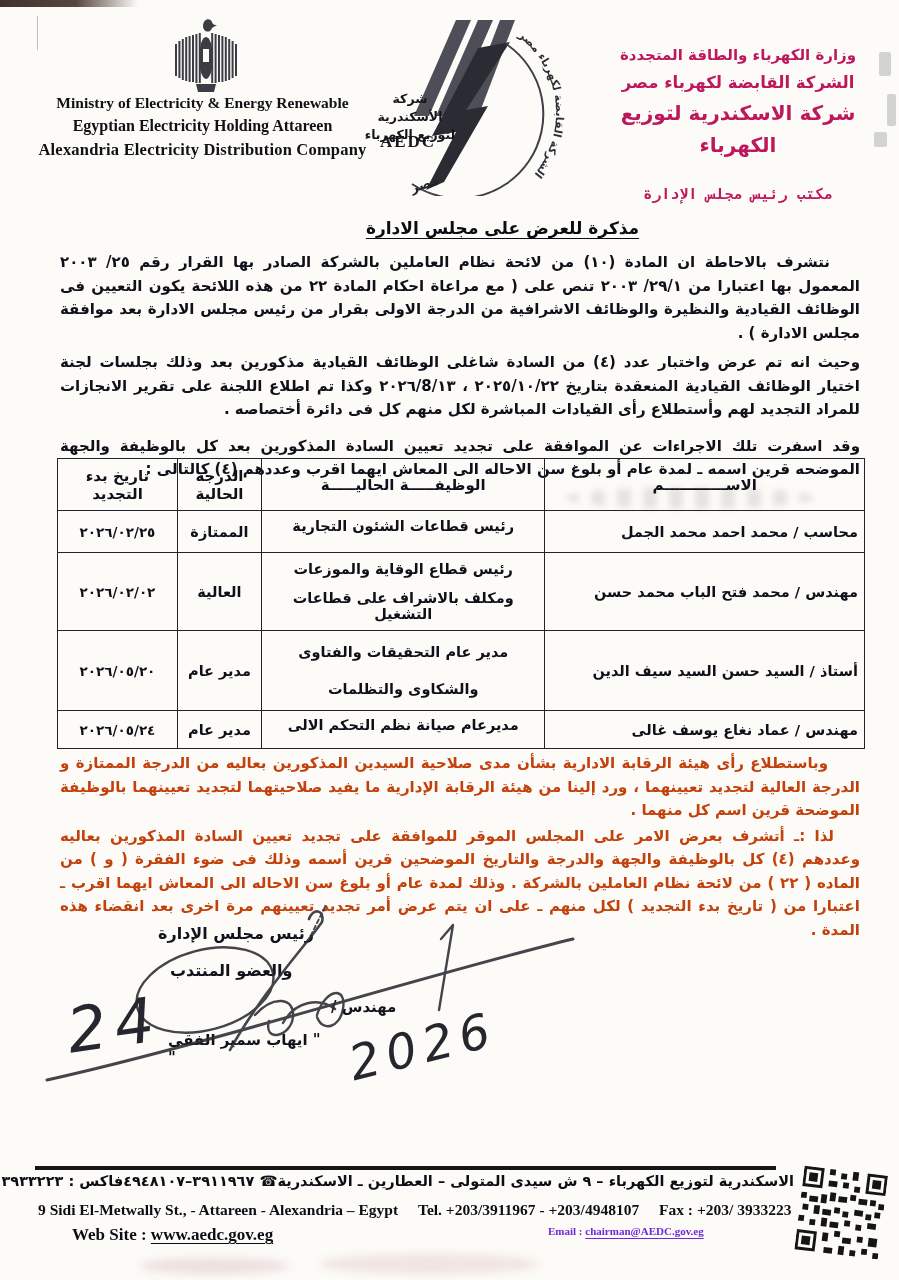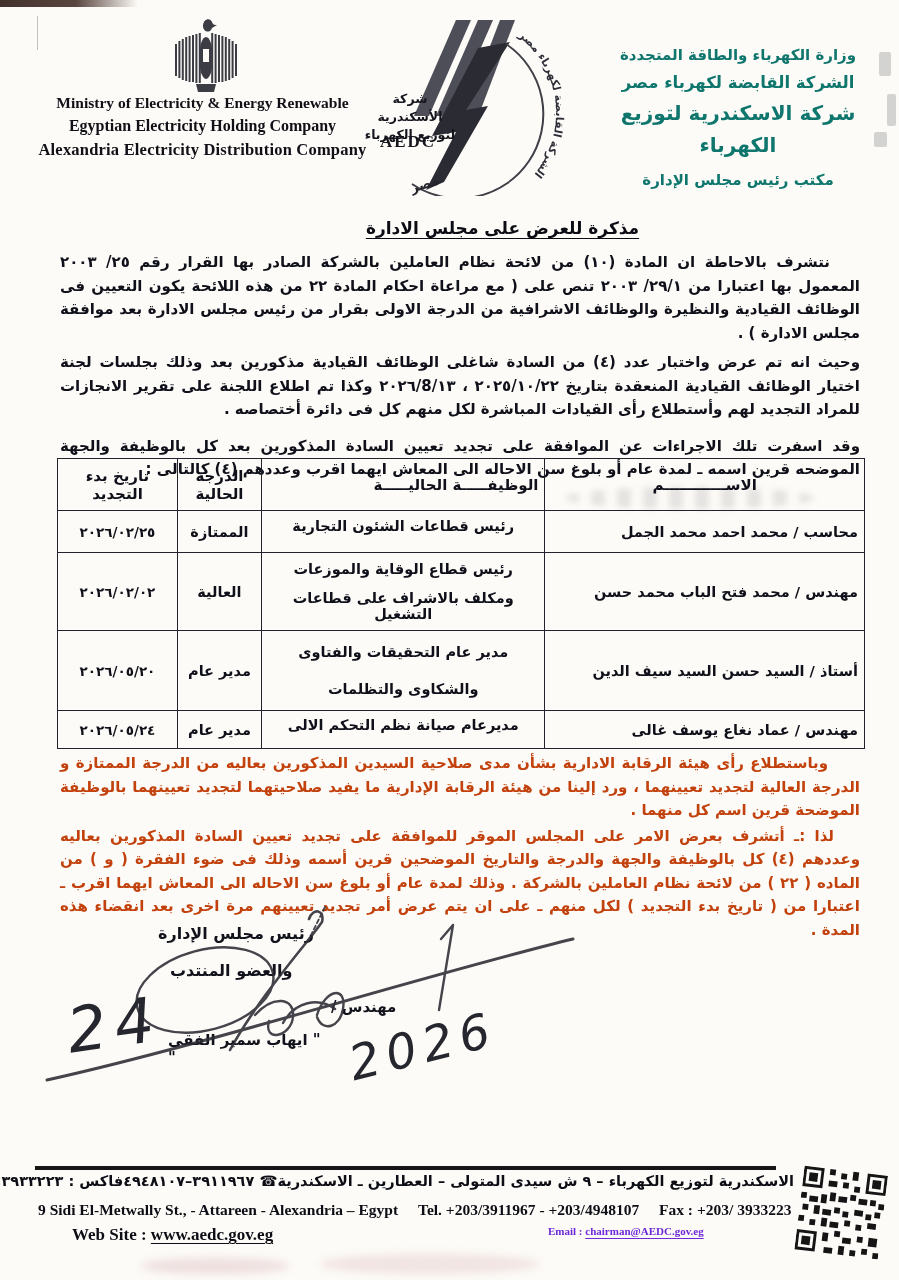--- a/index.html
+++ b/index.html
@@ -27,43 +27,43 @@
       font-family:"Liberation Serif",serif; font-weight:bold; color:#101016; }
   .hdr-en .l1 { font-size:15.5px; line-height:22px; }
   .hdr-en .l2 { font-size:16px;  line-height:23px; }
   .hdr-en .l3 { font-size:16.5px; line-height:26px; letter-spacing:.2px; }
   .logo { position:absolute; left:360px; top:14px; width:208px; height:182px; }
   .logo-label { position:absolute; left:4px; top:76px; width:92px; text-align:center;
       font-size:12.5px; font-weight:bold; line-height:18px; color:#15151d; direction:rtl; }
   .logo-acronym { position:absolute; left:6px; top:118px; width:84px; text-align:center;
       font-family:"Liberation Serif",serif; font-size:17px; font-weight:bold; letter-spacing:2px; color:#15151d; }
   .hdr-ar { position:absolute; left:590px; top:42px; width:296px; text-align:center;
-      direction:rtl; font-weight:bold; color:#0f766e; }
+      direction:rtl; font-weight:bold; color:#be185d; }
   .hdr-ar .l1 { font-size:15px;  line-height:27px; }
   .hdr-ar .l2 { font-size:16.5px; line-height:28px; }
   .hdr-ar .l3 { font-size:20px;  line-height:32px; }
-  .hdr-ar .office { font-size:15px; margin-top:10px; }
+  .hdr-ar .office { font-size:15px; margin-top:24px;font-family:Liberation Mono, monospace; }
 
   
   .title { position:absolute; left:0; top:218px; width:100%; text-align:center;
       transform:translateX(53px); direction:rtl; font-size:17px; font-weight:bold;
       text-decoration:underline; text-underline-offset:4px; color:#0c0c14; }
   .body-block { position:absolute; left:60px; top:251px; width:800px; direction:rtl;
       font-size:15px; font-weight:bold; line-height:23.5px; text-align:justify; color:#10101a; }
   .body-block p.ind { text-indent:30px; }
   .p2 { margin-top:6px; }
   .p3 { margin-top:13px; }
 
   
   table.renewals { position:absolute; left:57px; top:458px; width:808px;
       border-collapse:collapse; direction:rtl; font-weight:bold; color:#10101a;
       font-size:14.5px; }
   .renewals th, .renewals td { border:1.6px solid #23232d; padding:2px 6px; }
   .renewals th { font-size:15px; height:52px; }
-  .col-name{width:320px;} .col-pos{width:284px;text-align:right;} .col-grade{width:84px;} .col-date{width:120px;}
+  .col-name{width:320px;} .col-pos{width:284px;} .col-grade{width:84px;} .col-date{width:120px;}
   .cell-name { text-align:right; padding-right:9px; }
   .cell-pos, .cell-grade, .cell-date { text-align:center; }
   .cell-date { letter-spacing:1px; font-size:13.5px; }
   .r1 td{height:42px;} .r2 td{height:78px;} .r3 td{height:80px;} .r4 td{height:38px;}
   .pos-2l { display:flex; flex-direction:column; justify-content:space-around; height:100%; }
 
   .body-block2 { position:absolute; left:60px; top:752px; width:800px; direction:rtl;
       font-size:15px; font-weight:bold; line-height:23.5px; text-align:justify; color:#c2410c; }
   .p4 { text-indent:32px; }
   .p5 { text-indent:26px; margin-top:2px; }
@@ -111,21 +111,21 @@
       <path d="M10,34 V66 M13.4,31 V68 M16.8,29 V70 M20.2,27 V71 M23.6,26 V72 M27,25 V72 M30.4,24 V73 M33.8,23 V73"></path>
       <path d="M70,34 V66 M66.6,31 V68 M63.2,29 V70 M59.8,27 V71 M56.4,26 V72 M53,25 V72 M49.6,24 V73 M46.2,23 V73"></path>
     </g>
     <ellipse cx="40" cy="48" rx="7" ry="21" fill="#3c3c44"></ellipse>
     <rect x="37" y="39" width="6" height="13" fill="#fcfbf7"></rect>
     <path d="M37,16 c0,-7 7,-9 9,-4 c1,3 3,3 5,3 l-5,3 c-2,6 -9,4 -9,-2 z" fill="#3c3c44"></path>
     <path d="M30,74 h20 l-2,8 h-16 z" fill="#3c3c44"></path>
   </svg>
   <div class="hdr-en">
     <div class="l1">Ministry of Electricity &amp; Energy Renewable</div>
-    <div class="l2">Egyptian Electricity Holding Company</div>
+    <div class="l2">Egyptian Electricity Holding Attareen</div>
     <div class="l3">Alexandria Electricity Distribution Company</div>
   </div>
 
   <div class="logo">
     <svg width="208" height="182" viewBox="0 0 208 182">
       <defs>
         <path id="arcTextPath" d="M158,22 A86,86 0 0 1 40,176" fill="none"></path>
       </defs>
       <g fill="#4e4e58">
         <polygon points="96,6 111,6 69,102 54,102"></polygon>

